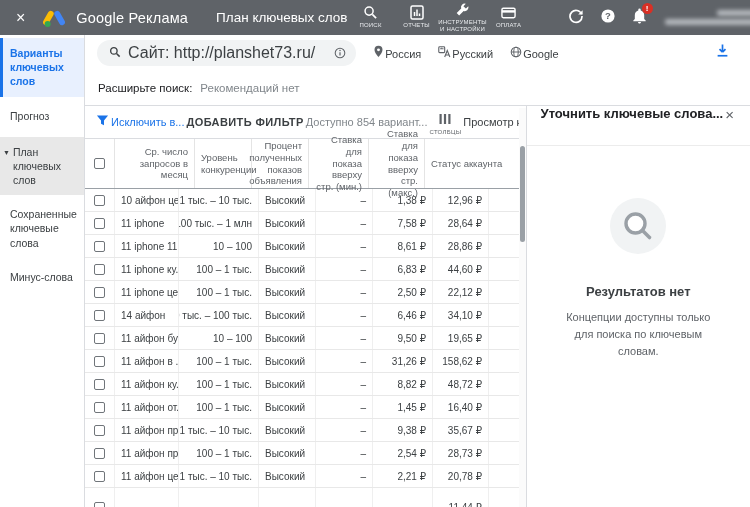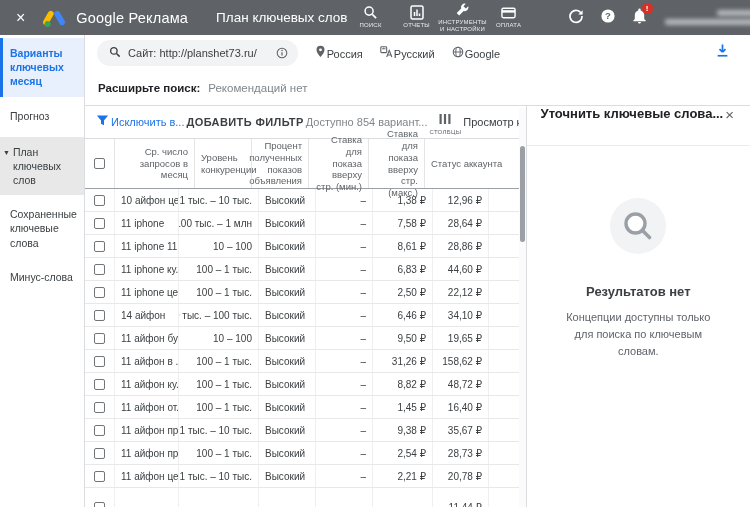--- a/index.html
+++ b/index.html
@@ -41,30 +41,30 @@
                     padding-left:7px; font-weight:bold; margin-top:3px; }
   .sb-item.plain { margin-top:4px; }
   .sb-item.section { background:#e8e8e8; display:flex; gap:3px; padding-left:3px; margin-top:6px; }
   .sb-caret { font-size:7px; color:#3c4043; margin-top:3px; }
 
   
   .main { position:absolute; top:35px; left:85px; right:0; bottom:0; background:#fff; }
 
   .toolbar2 { height:35px; display:flex; align-items:center; padding:0 12px; gap:17px; }
   .site-chip { display:flex; align-items:center; gap:7px; background:#f1f3f4; border-radius:16px;
-               height:26px; padding:0 10px 0 12px; font-size:11px; color:#3c4043; cursor:text; }
+               height:26px; padding:0 10px 0 12px; font-size:16px; color:#3c4043; cursor:text; }
   .chip-info { margin-left:12px; display:flex; align-items:center; cursor:pointer; }
   .tb2-item { display:flex; align-items:flex-end; gap:1px; font-size:11px; color:#3c4043; cursor:pointer; white-space:nowrap; }
   .daterange { border-bottom:1px solid #dadce0; padding-bottom:2px; }
   .caret { font-size:8px; color:#5f6368; margin-left:4px; }
   .dl-btn { margin-left:auto; margin-right:8px; cursor:pointer; display:flex; }
 
   .expand-row { height:36px; display:flex; align-items:center; gap:8px; padding:0 13px;
                 border-bottom:1px solid #dadce0; font-size:11.5px; }
-  .expand-label { font-weight:bold; color:#202124; }
+  .expand-label { font-weight:normal; color:#202124; }
   .expand-value { color:#80868b; }
 
   .content { position:absolute; top:71px; left:0; right:0; bottom:0; display:flex; }
 
   
   .table-area { width:472px; position:relative; overflow:hidden; }
   .filterbar { height:33px; display:flex; align-items:center; gap:2px; padding:0 11px;
                border-bottom:1px solid #dadce0; width:465px; }
   .f-exclude { color:#1a73e8; font-size:11px; cursor:pointer; white-space:nowrap; }
   .f-add { color:#3c4043; font-size:11px; font-weight:bold; letter-spacing:.4px; cursor:pointer; white-space:nowrap; }
@@ -195,21 +195,21 @@
     </span>
 
     <span class="account">
       <span class="acct-line l1"></span>
       <span class="acct-line l2"></span>
     </span>
     <span class="avatar"></span>
   </header>
 
   <nav class="sidebar">
-    <div class="sb-item active">Варианты ключевых месяц</div>
+    <div class="sb-item active">Варианты ключевых слов</div>
     <div class="sb-item plain">Прогноз</div>
     <div class="sb-item section">
       <span class="sb-caret">▼</span>
       <span>План ключевых слов</span>
     </div>
     <div class="sb-item plain">Сохраненные ключевые слова</div>
     <div class="sb-item plain">Минус-слова</div>
   </nav>
 
   <div class="main">

